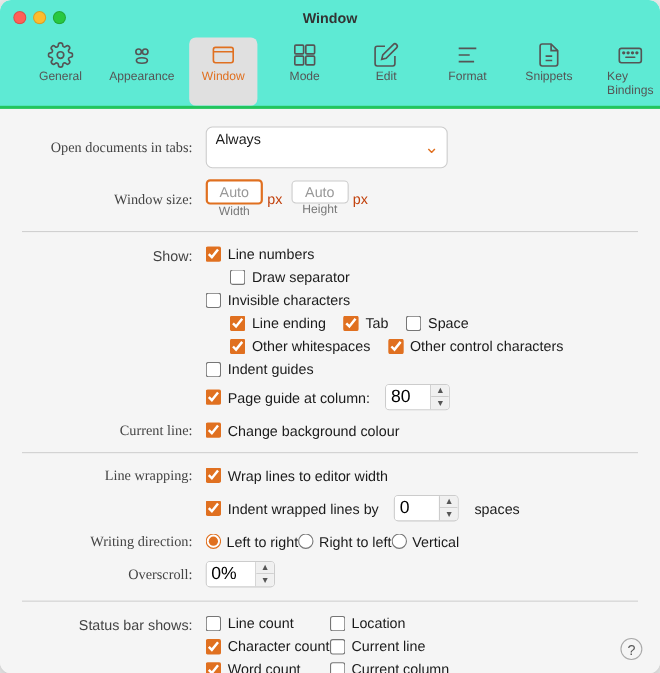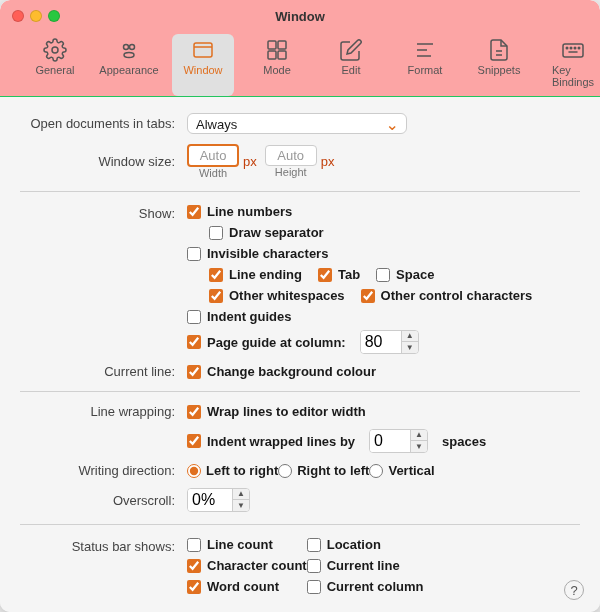--- a/index.html
+++ b/index.html
@@ -17,22 +17,22 @@
       height: 612px;
       background: #f5f5f5;
       border-radius: 10px;
       box-shadow: 0 4px 20px rgba(0,0,0,0.3);
       display: flex;
       flex-direction: column;
       overflow: hidden;
     }
     
     .title-bar {
-      background: #fca5a5;
-      border-bottom: 1px solid #22c55e;
+      background: #5eead4;
+      border-bottom: 3px solid #22c55e;
       padding: 10px 0 0 0;
       border-radius: 10px 10px 0 0;
     }
     .title-bar-top {
       display: flex;
       align-items: center;
       padding: 0 12px 8px 12px;
       position: relative;
     }
     .window-controls {
@@ -102,41 +102,42 @@
       display: flex;
       align-items: center;
       margin-bottom: 10px;
     }
     .form-label {
       text-align: right;
       min-width: 155px;
       margin-right: 12px;
       color: #444;
       font-size: 13px;
+      font-family: Liberation Serif, serif;
     }
     .form-label-top {
       text-align: right;
       min-width: 155px;
       margin-right: 12px;
       color: #444;
       font-size: 13px;
       align-self: flex-start;
       padding-top: 2px;
     }
     
     .select-wrapper {
       position: relative;
       display: inline-block;
     }
     .styled-select {
       appearance: none;
       background: white;
       border: 1px solid #ccc;
       border-radius: 6px;
-      padding: 3px 28px 1px 8px;
+      padding: 3px 28px 18px 8px;
       font-size: 13px;
       width: 220px;
       color: #1a1a1a;
     }
     .select-arrow {
       position: absolute;
       right: 8px;
       top: 50%;
       transform: translateY(-50%);
       pointer-events: none;
@@ -212,21 +213,20 @@
     input[type="radio"] {
       width: 14px;
       height: 14px;
       accent-color: #e07020;
       cursor: pointer;
     }
     .check-label {
       font-size: 13px;
       color: #1a1a1a;
       user-select: none;
-      font-weight: bold;
     }
     .check-inline-group {
       display: flex;
       gap: 16px;
     }
     
     .number-input-wrap {
       display: flex;
       align-items: center;
       border: 1px solid #ccc;

